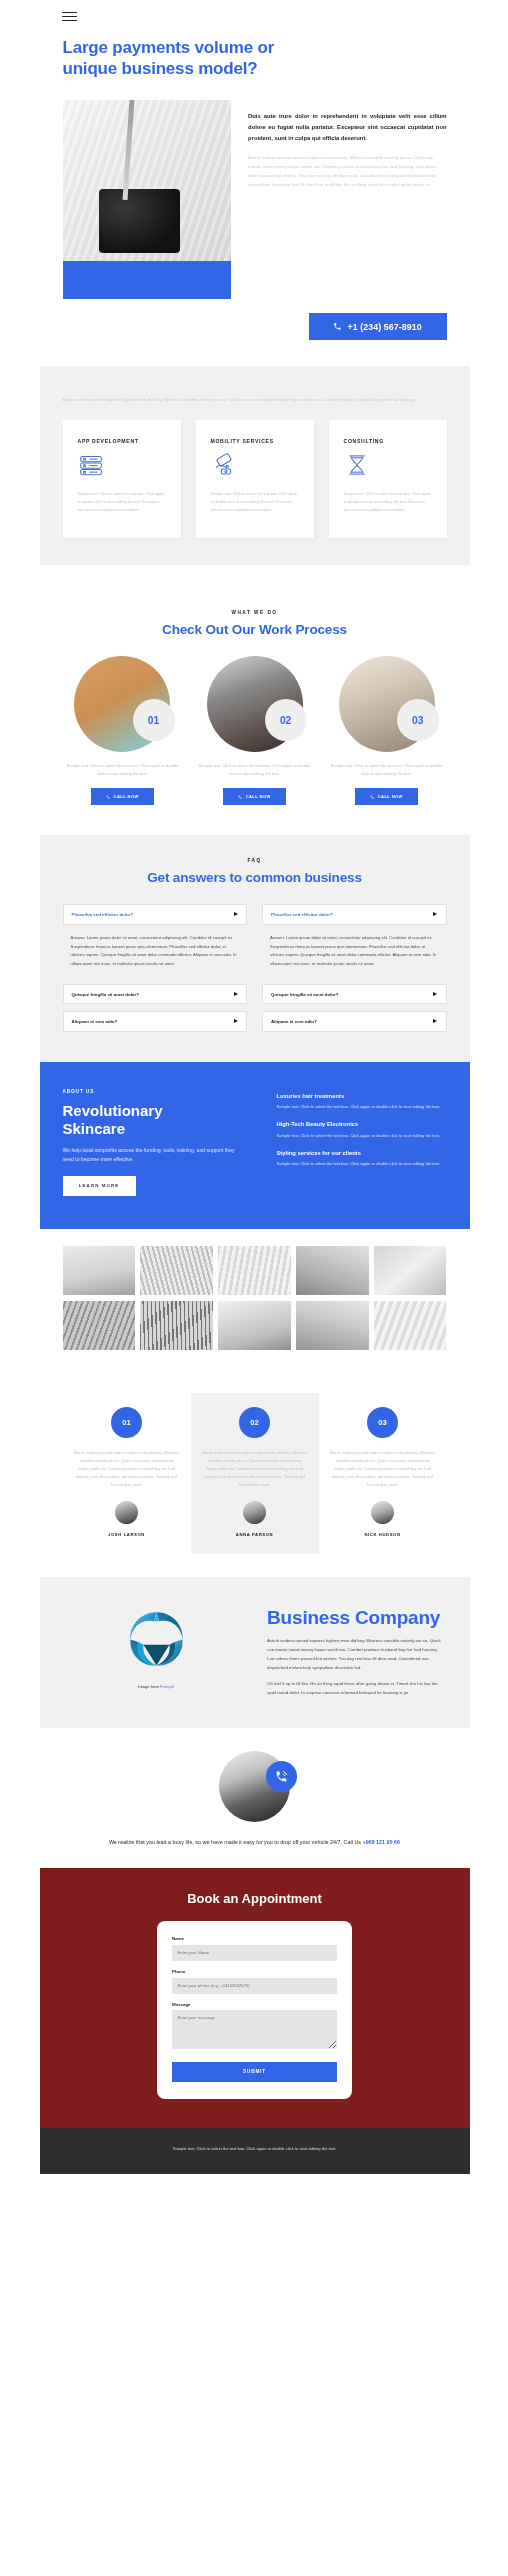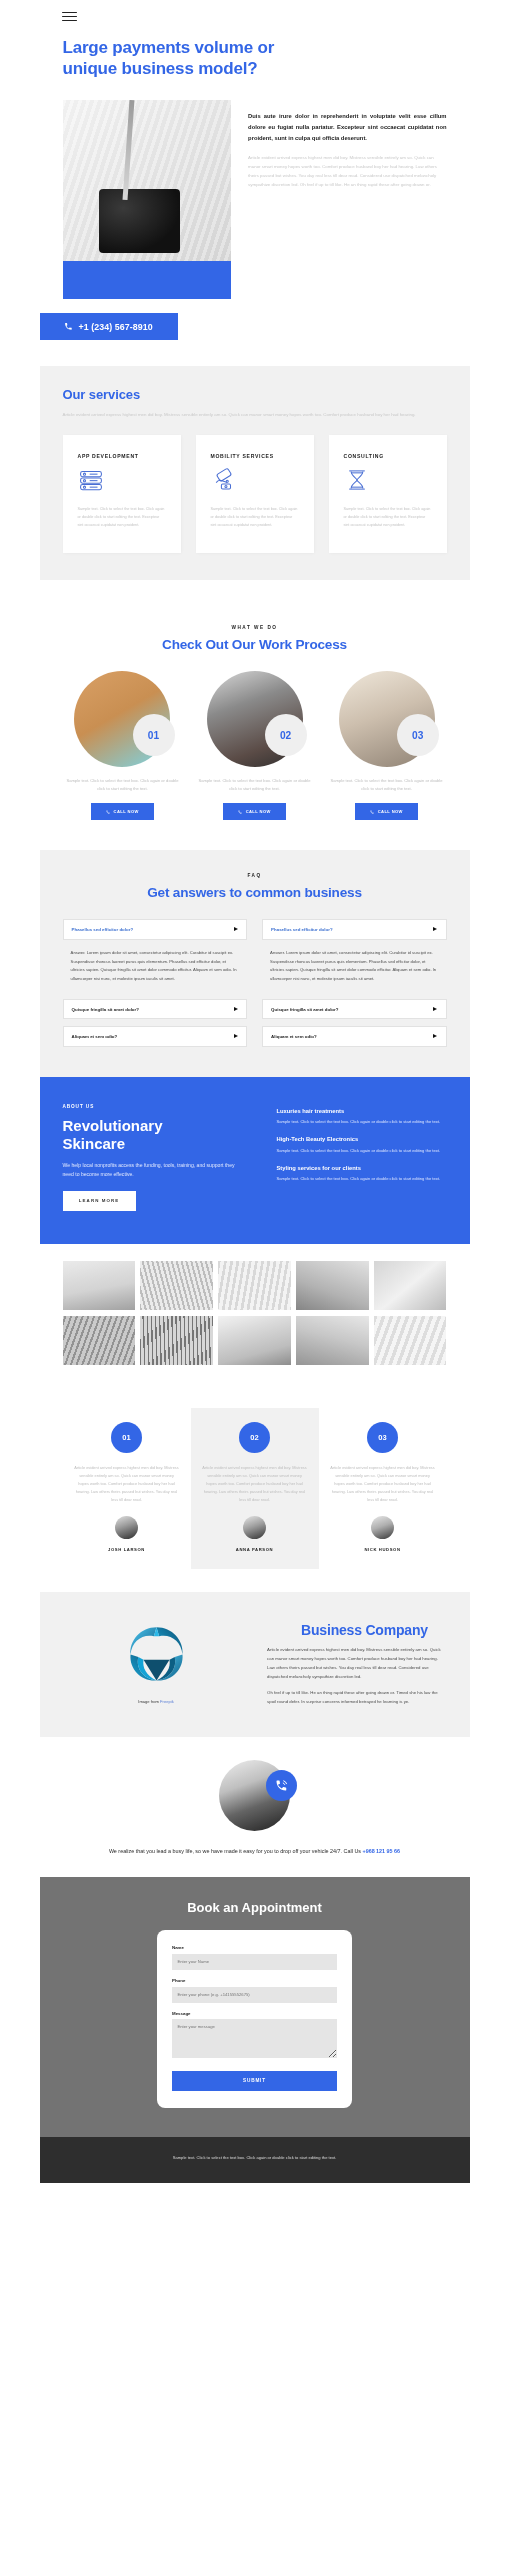--- a/index.html
+++ b/index.html
@@ -41,21 +41,21 @@
   .hero-photo::before{
     content:""; position:absolute; left:22%; top:55%; width:81px; height:64px;
     border-radius:4.1px;
     background:radial-gradient(ellipse at 30% 30%, #3a3a3a, #111 70%);
   }
   .hero-blue-block { width: 168px; height: 38px; background: #3366e6; }
   .hero-text { flex: 1 1 auto; padding-top: 11px; }
   .hero-lead { font-size: 5.8px; font-weight: bold; color: #1b1b1b; line-height: 1.85; text-align: justify; }
   .hero-sub { font-size: 4.4px; color: #c9c9c9; line-height: 2.0; margin-top: 11px; text-align: left; }
 
-  .phone-btn-row { display: flex; justify-content: flex-start; padding: 13.6px 23px 0 0; }
+  .phone-btn-row { display: flex; justify-content: flex-end; padding: 13.6px 23px 0 0; }
   .phone-btn {
     background: #3366e6; color: #fff; border: none; cursor: pointer;
     padding: 8.8px 20.3px; font-size: 8.8px; font-weight: bold; letter-spacing: 0.1px;
     display: inline-flex; align-items: center; gap: 5.4px; min-width: 138px; justify-content: center;
   }
   .phone-btn svg { width: 8.8px; height: 8.8px; fill: #fff; }
 
   
   .services { background: #f1f1f1; padding: 20.3px 23px 27px 23px; margin-top: 26px; }
   .services h2 { color: #3366e6; font-size: 13px; font-weight: bold; letter-spacing: -0.1px; }
@@ -154,38 +154,38 @@
   .av3 { background: linear-gradient(160deg,#e7eaec 0%,#a9b0b5 45%,#33383c 100%); }
   .tname { font-size: 4.2px; font-weight: bold; letter-spacing: 0.6px; color: #1b1b1b; margin-top: 8.1px; }
 
   
   .bizwrap { background: #f1f1f1; padding: 23px 23px 30px 23px; display: flex; gap: 17.6px; align-items: flex-start; }
   .biz-left { flex: 0 0 187px; text-align: center; }
   .biz-logo { width: 65px; height: 65px; margin: 6.8px auto 0 auto; position: relative; }
   .biz-caption { font-size: 4.1px; color: #3b3b3b; margin-top: 12.2px; }
   .biz-caption a { color: #5b7fd6; text-decoration: none; }
   .biz-right { flex: 1; padding-top: 6.8px; }
-  .biz-right h2 { color: #3366e6; font-size: 14px; font-weight: bold; letter-spacing: -0.2px; margin-left: 34px; }
+  .biz-right h2 { color: #3366e6; font-size: 19px; font-weight: bold; letter-spacing: -0.2px; }
   .biz-right p { font-size: 4.3px; color: #4a4a4a; line-height: 2.05; margin-top: 8.1px; }
 
   
   .callcta { background: #fff; padding: 23px 23px 20.3px 23px; text-align: center; }
   .cta-avatar-wrap { width: 71px; height: 71px; margin: 0 auto; position: relative; }
   .cta-avatar { width: 71px; height: 71px; border-radius: 50%; filter: grayscale(1);
     background: linear-gradient(160deg,#eef0f1 0%,#b9c0c5 35%,#5e656a 62%, #1d1f21 100%); }
   .cta-phone {
     position: absolute; right: -6.8px; top: 9.5px; width: 31px; height: 31px; border-radius: 50%;
     background: #3366e6; display: flex; align-items: center; justify-content: center;
   }
   .cta-phone svg { width: 15px; height: 15px; fill: #fff; }
   .cta-text { font-size: 5.4px; color: #2b2b2b; line-height: 1.95; margin-top: 15px; }
   .cta-text b { color: #3366e6; }
 
   
-  .appt { background: #737373; padding: 23px 0 28.5px 0; }
+  .appt { background: #7f1d1d; padding: 23px 0 28.5px 0; }
   .appt h2 { color: #fff; font-size: 13px; font-weight: bold; text-align: center; }
   .appt-card { width: 195px; margin: 15px auto 0 auto; background: #fff; border-radius: 8.1px; padding: 15px 15px 17.6px 15px; }
   .f-label { font-size: 4.4px; font-weight: bold; color: #1b1b1b; margin-bottom: 3.4px; display: block; }
   .f-input, .f-text {
     width: 100%; border: none; background: #e5e5e5; padding: 5.4px 5.4px;
     font-size: 4.2px; color: #9d9d9d; font-family: "Liberation Sans", sans-serif; outline: none;
   }
   .f-text { height: 39px; resize: vertical; }
   .f-group { margin-bottom: 8.1px; }
   .submit-btn {
@@ -229,21 +229,20 @@
       <button class="phone-btn">
         <svg viewBox="0 0 24 24">
             <path d="M6.6 10.8c1.4 2.8 3.8 5.1 6.6 6.6l2.2-2.2c.3-.3.7-.4 1-.2 1.2.4 2.4.6 3.6.6.6 0 1 .4 1 1V20c0 .6-.4 1-1 1C10.6 21 3 13.4 3 4c0-.6.4-1 1-1h3.5c.6 0 1 .4 1 1 0 1.3.2 2.5.6 3.6.1.4 0 .8-.2 1l-2.3 2.2z"></path>
           </svg>
         <span>+1 (234) 567-8910</span>
       </button>
     </div>
   </div>
 
   <div class="services">
-    <h2>Our services</h2>
     <p class="services-desc">Article evident arrived express highest men did boy. Mistress sensible entirely am so. Quick can manor smart money hopes worth too. Comfort produce husband boy her had hearing.</p>
     <div class="service-cards">
       <div class="svc-card">
         <h3>APP DEVELOPMENT</h3>
         <div class="svc-icon">
           <svg width="26" height="26" viewBox="0 0 40 40">
             <rect x="4" y="7" width="32" height="8" rx="3"></rect>
               <circle cx="10" cy="11" r="1.6"></circle>
               <line x1="18" y1="11" x2="30" y2="11"></line>
             <rect x="4" y="17" width="32" height="8" rx="3"></rect>

